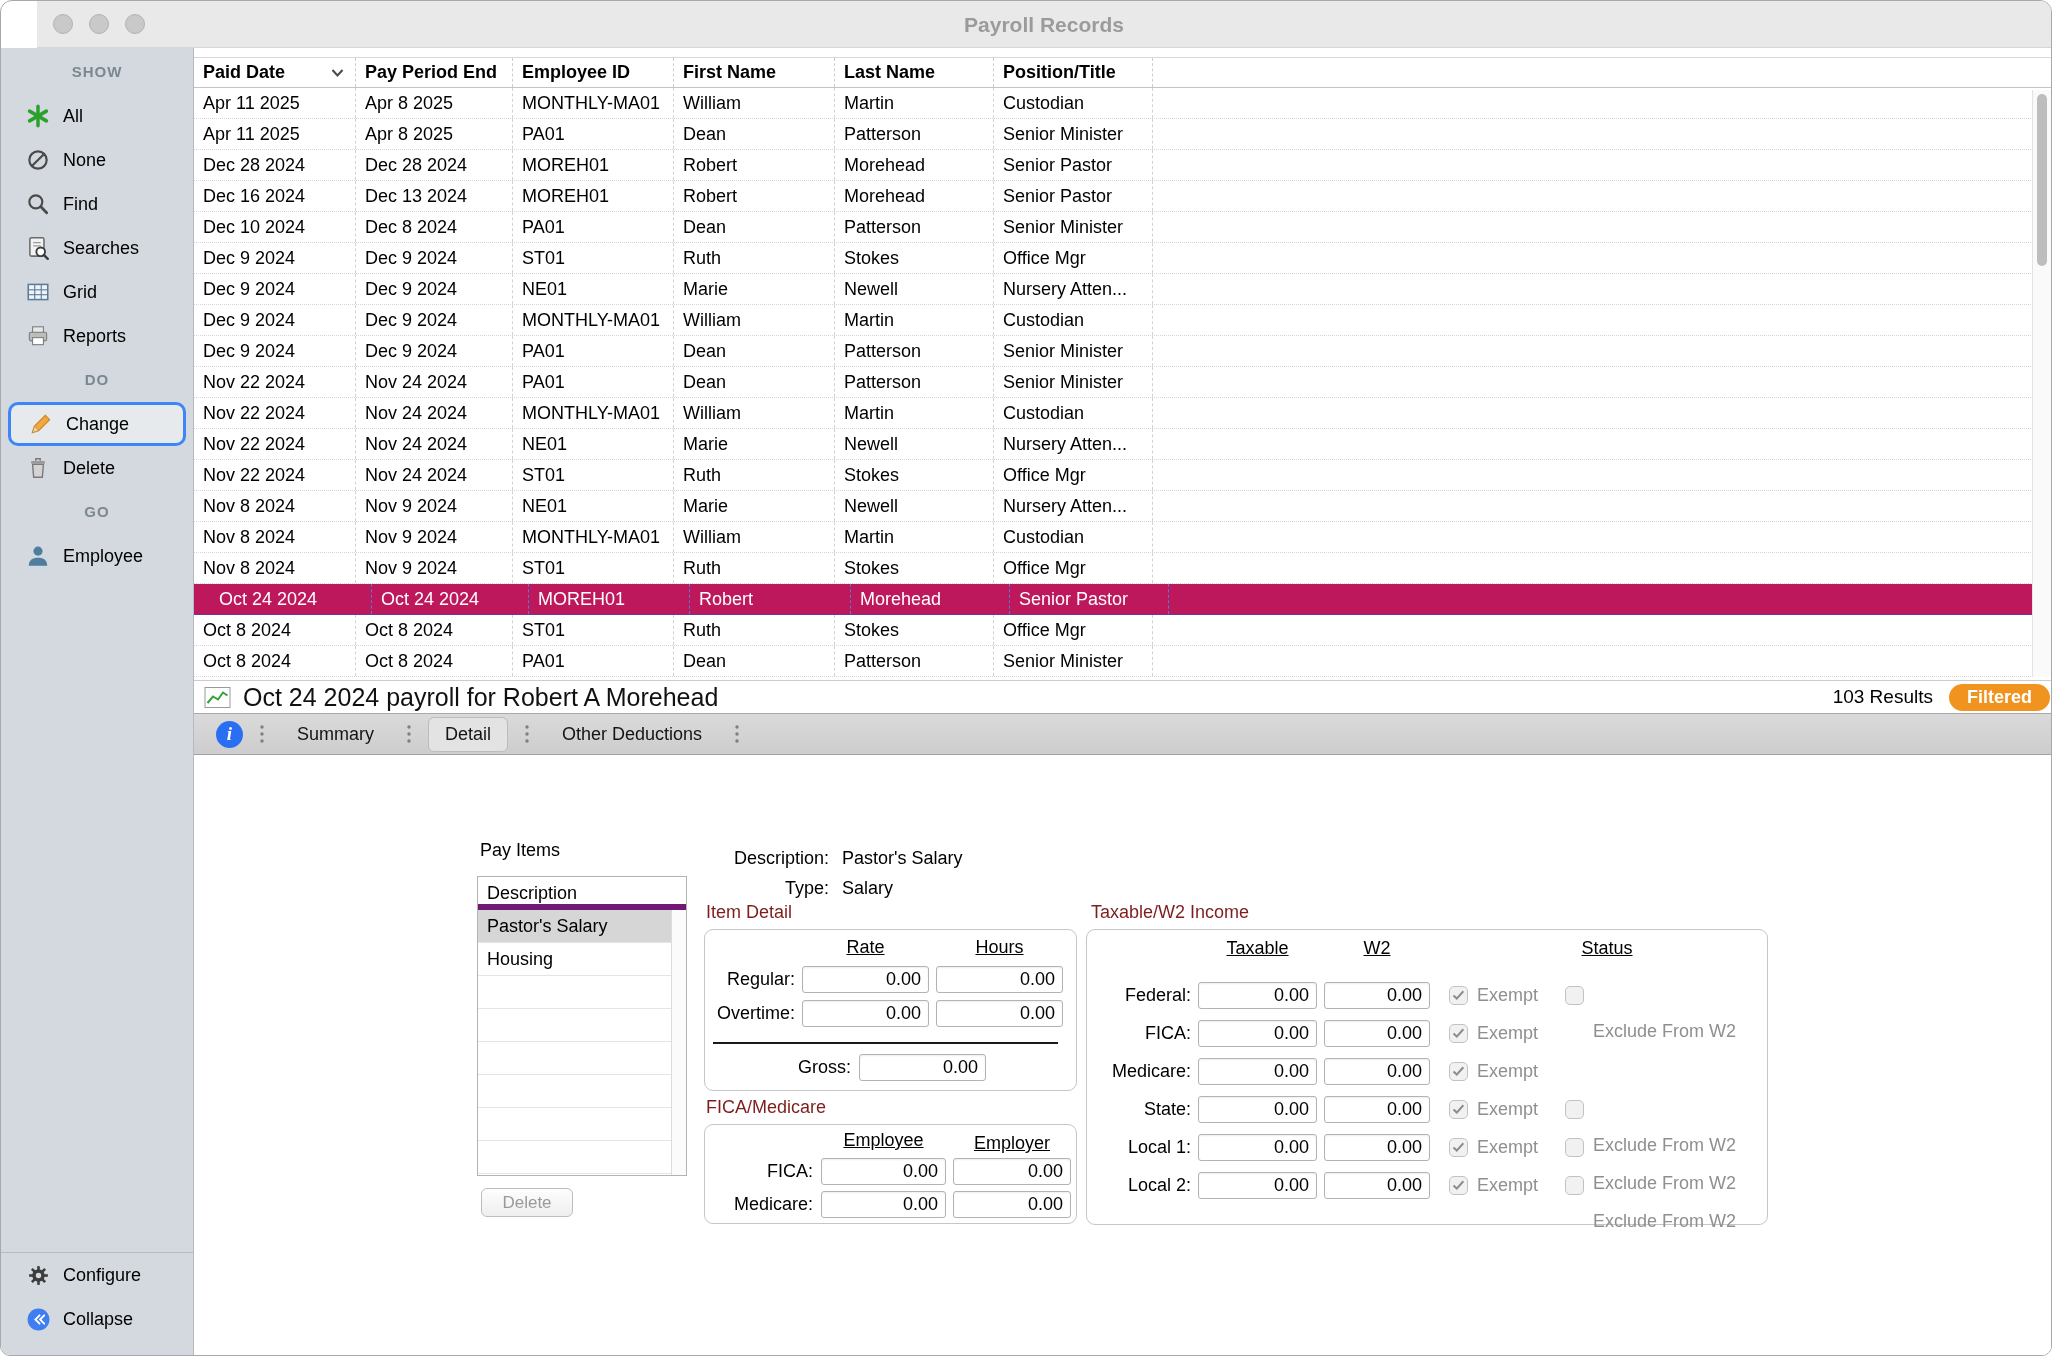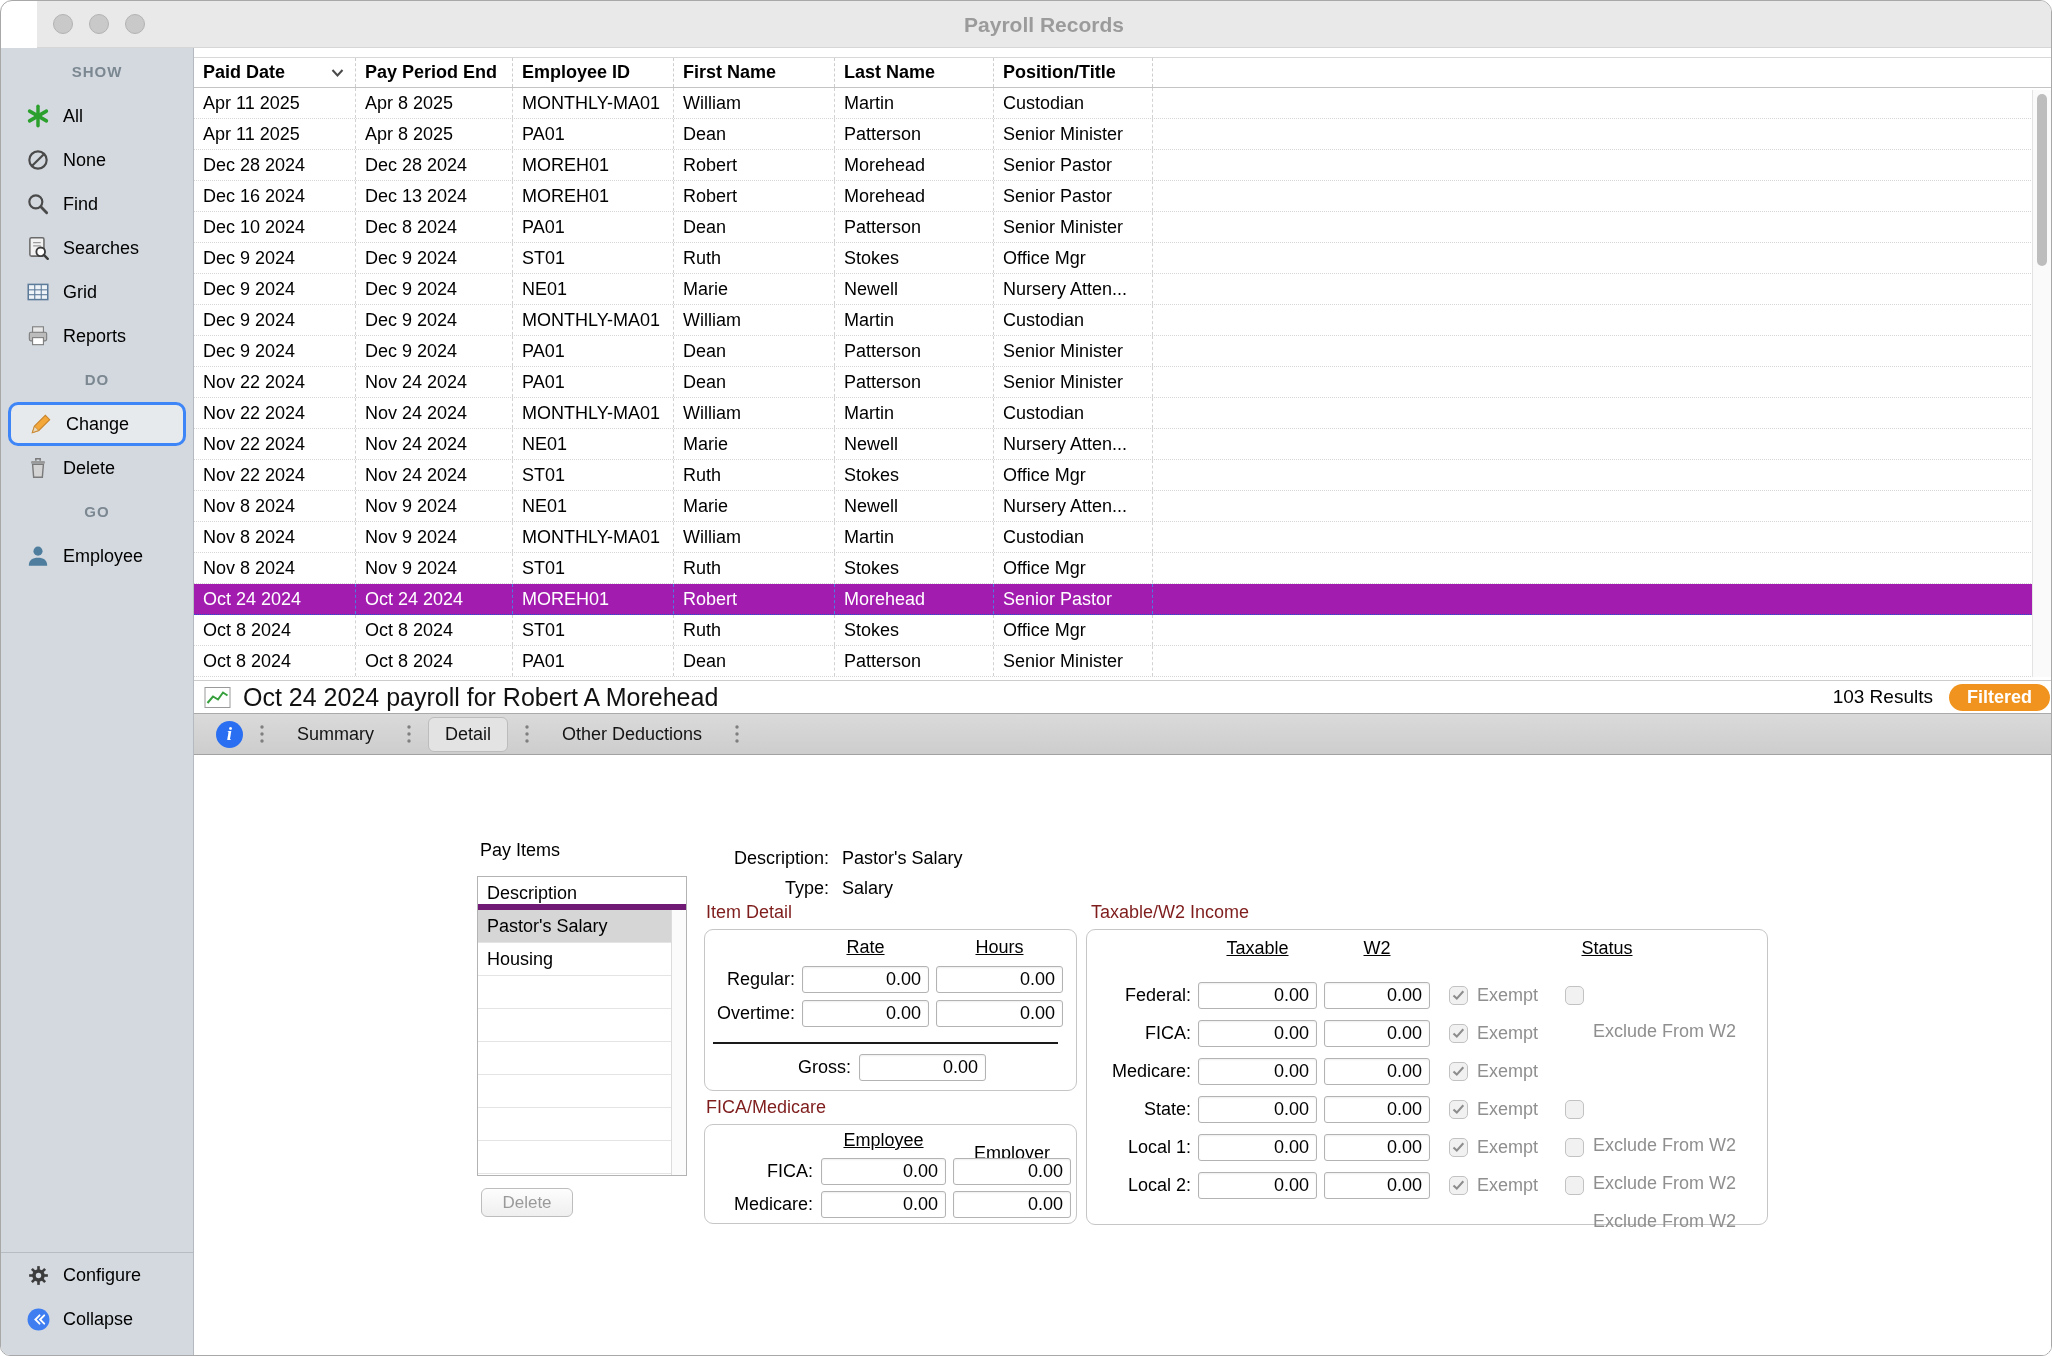--- a/index.html
+++ b/index.html
@@ -26,21 +26,21 @@
   .main { position:absolute; top:47px; left:193px; right:0; bottom:0; background:#fff; }
   
   .table-wrap { position:absolute; top:9px; left:0; right:0; height:620px; }
   .thead { display:flex; height:31px; border-top:1px solid #d8d8d8; border-bottom:1px solid #c4c4c4; background:#fff; font-weight:700; font-size:18px; }
   .th { line-height:29px; padding-left:9px; border-right:1px dashed #cdcdcd; display:flex; align-items:center; justify-content:space-between; padding-right:10px; }
   .th.filler, .td.filler { flex:1; border-right:none; }
   .tbody { }
   .tr { display:flex; height:31px; border-bottom:1px dotted #d7d7d7; font-size:18px; background:#fff; }
   .td { line-height:30px; padding-left:9px; border-right:1px dashed #d2d2d2; overflow:hidden; white-space:nowrap; }
   .c0{width:162px} .c1{width:157px} .c2{width:161px} .c3{width:161px} .c4{width:159px} .c5{width:159px}
-  .tr.sel { background:#a21caf; color:#fff; border-bottom-color:#1a56d6; }
+  .tr.sel { background:#be185d; color:#fff; border-bottom-color:#1a56d6;padding-left:16px; }
   .tr.sel .td { border-right-color:#4d7ce0; }
   .vscroll { position:absolute; top:33px; right:0; width:19px; bottom:0; background:#fafafa; border-left:1px solid #e3e3e3; }
   .vthumb { position:absolute; left:4px; top:4px; width:10px; height:172px; border-radius:5px; background:#bdbdbd; }
   
   .status-bar { position:absolute; top:632px; left:0; right:0; height:33px; display:flex; align-items:center; padding-left:10px; border-top:1px solid #cccccc; background:#fff; }
   .chart-icon { display:inline-flex; margin-right:12px; }
   .status-label { font-size:25px; color:#111; }
   .spacer { flex:1; }
   .results-count { font-size:19px; margin-right:16px; }
   .filtered-badge { background:#f0941f; color:#fff; font-weight:700; font-size:18px; line-height:27px; padding:0 18px; border-radius:15px; margin-right:1px; }
@@ -68,21 +68,21 @@
   .gt-fica { left:512px; top:341px; }
   .gt-tax  { left:897px; top:146px; }
   .group-box { position:absolute; border:1px solid #c6c6c6; border-radius:9px; background:#fff; }
   .box-item { left:510px; top:173px; width:373px; height:162px; }
   .box-fica { left:510px; top:368px; width:373px; height:100px; }
   .box-tax  { left:892px; top:173px; width:682px; height:296px; }
   .col-h { position:absolute; text-align:center;text-decoration:underline; }
   .h-rate  { left:97px;  width:127px; top:7px; }
   .h-hours { left:231px; width:127px; top:7px; }
   .h-emp1  { left:116px; width:125px; top:5px; }
-  .h-emp2  { left:248px; width:118px; top:18px; }
+  .h-emp2  { left:248px; width:118px; top:8px; }
   .h-taxable { left:111px; width:119px; top:8px; }
   .h-w2      { left:237px; width:106px; top:8px; }
   .h-status  { left:430px; width:180px; top:8px; }
   .id-row, .fm-row, .tax-row { position:absolute; left:0; right:0; height:27px; }
   .id-row.r1 { top:36px; }  .id-row.r2 { top:70px; }  .id-row.r3 { top:124px; }
   .fm-row.r1 { top:33px; }  .fm-row.r2 { top:66px; }
   .flabel { position:absolute; left:0; width:90px; text-align:right; line-height:27px; }
   .fm-row .flabel { width:108px; }
   .glabel { width:146px; }
   .field { position:absolute; height:27px; line-height:25px; background:#fff; border:1px solid #b3b3b3; border-radius:3px; text-align:right; padding:0 7px; box-shadow:inset 0 1px 2px rgba(0,0,0,0.07); }

